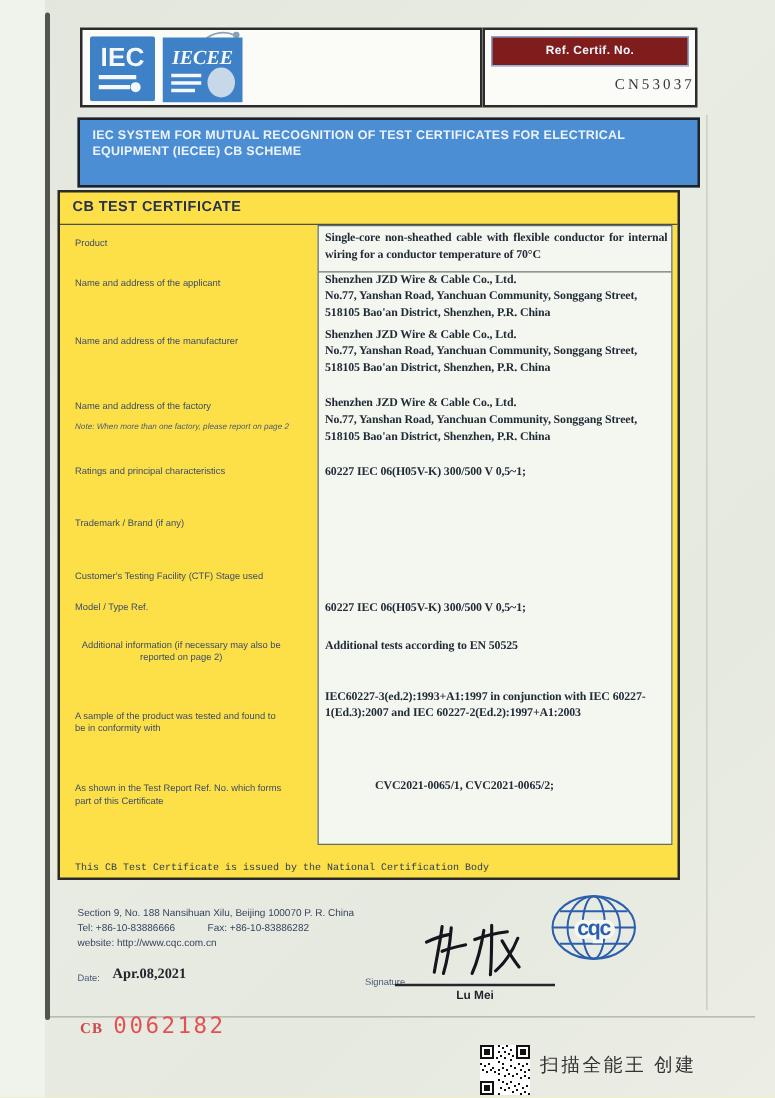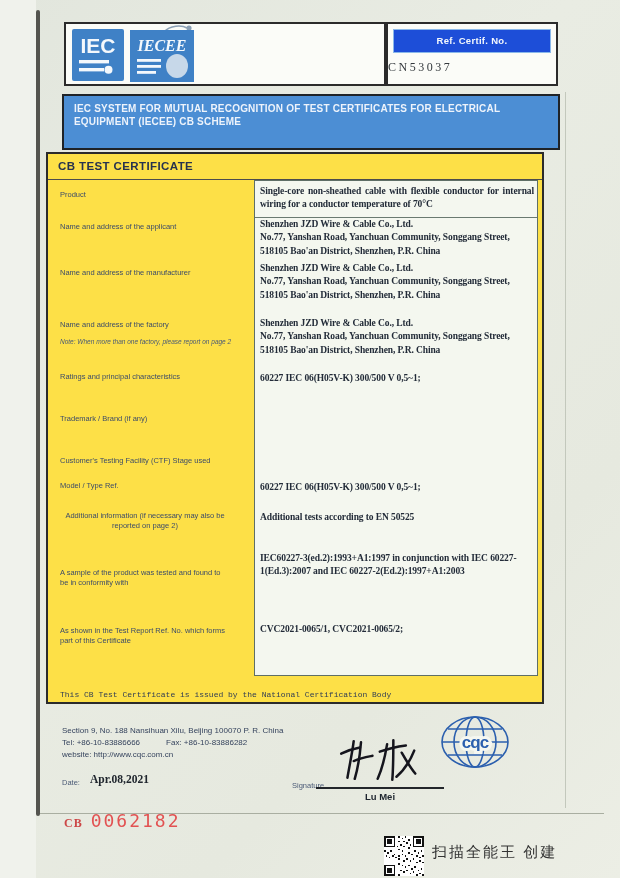--- a/index.html
+++ b/index.html
@@ -14,23 +14,23 @@
   .abs { position:absolute; }
   
   .left-margin { left:0; top:0; width:36px; height:878px; background:#f0f2ec; }
   .scan-edge { left:36px; top:10px; width:4px; height:806px; background:#54544f; border-radius:2px; }
   .right-faint { left:565px; top:92px; width:1px; height:716px; background:#c3c8bc; }
   .bottom-line { left:40px; top:813px; width:564px; height:1px; background:#a9aea1; }
 
   
   .hdr-left { left:64px; top:22px; width:322px; height:64px; background:#fbfcf8; border:2.5px solid #2b2b2b; }
   .hdr-right { left:386px; top:22px; width:172px; height:64px; background:#fbfcf8; border:2.5px solid #2b2b2b; }
-  .ref-bar { position:absolute; left:5px; right:5px; top:5px; height:24px; background:#1d4ed8; border:1px solid #8ab8ea;
+  .ref-bar { position:absolute; left:5px; right:5px; top:5px; height:24px; background:#7f1d1d; border:1px solid #8ab8ea;
              color:#f4f8fd; font-weight:bold; font-size:9.5px; text-align:center; line-height:22px; letter-spacing:.3px; }
-  .ref-no { position:absolute; left:0; right:0; top:36px; text-align:left; font-family:"Liberation Serif", serif;
+  .ref-no { position:absolute; left:0; right:0; top:36px; text-align:right; font-family:"Liberation Serif", serif;
             font-size:12px; letter-spacing:2.5px; color:#33383c; }
 
   .banner { left:62px; top:94px; width:498px; height:56px; background:#4c8ed4; border:2.5px solid #1f2327;
             color:#edf3fb; font-weight:bold; font-size:10px; line-height:1.3; padding:6px 10px; letter-spacing:.2px; }
 
   
   .main-box { left:46px; top:152px; width:498px; height:552px; background:#fde047; border:2.5px solid #2b2b2b; }
   .cert-title { position:absolute; left:10px; top:6px; font-size:11.5px; font-weight:bold; color:#26324e; letter-spacing:.4px; }
   .title-rule { position:absolute; left:0; right:0; top:25px; height:1px; background:#4c4c4c; }
 
@@ -130,21 +130,21 @@
 518105 Bao'an District, Shenzhen, P.R. China</div>
   <div class="val ml" style="top:163px;">Shenzhen JZD Wire &amp; Cable Co., Ltd.
 No.77, Yanshan Road, Yanchuan Community, Songgang Street,
 518105 Bao'an District, Shenzhen, P.R. China</div>
   <div class="val" style="top:218px;">60227 IEC 06(H05V-K) 300/500 V 0,5~1;</div>
   <div class="val" style="top:260px;"></div>
   <div class="val" style="top:302px;"></div>
   <div class="val" style="top:327px;">60227 IEC 06(H05V-K) 300/500 V 0,5~1;</div>
   <div class="val" style="top:357px;">Additional tests according to EN 50525</div>
   <div class="val" style="top:398px;">IEC60227-3(ed.2):1993+A1:1997 in conjunction with IEC 60227-1(Ed.3):2007 and IEC 60227-2(Ed.2):1997+A1:2003</div>
-  <div class="val" style="top:469px;">CVC2021-0065/1, CVC2021-0065/2;</div>
+  <div class="val" style="top:469px;margin-left:40px;">CVC2021-0065/1, CVC2021-0065/2;</div>
 
   <div class="issued">This CB Test Certificate is issued by the National Certification Body</div>
   <div class="addr1">Section 9, No. 188 Nansihuan Xilu, Beijing 100070 P. R. China</div>
   <div class="addr2">
     <span>Tel: +86-10-83886666</span><span class="fax">Fax: +86-10-83886282</span>
   </div>
   <div class="addr3">website: http://www.cqc.com.cn</div>
 
   <div class="date-lbl">Date:</div>
   <div class="date-val">Apr.08,2021</div>

